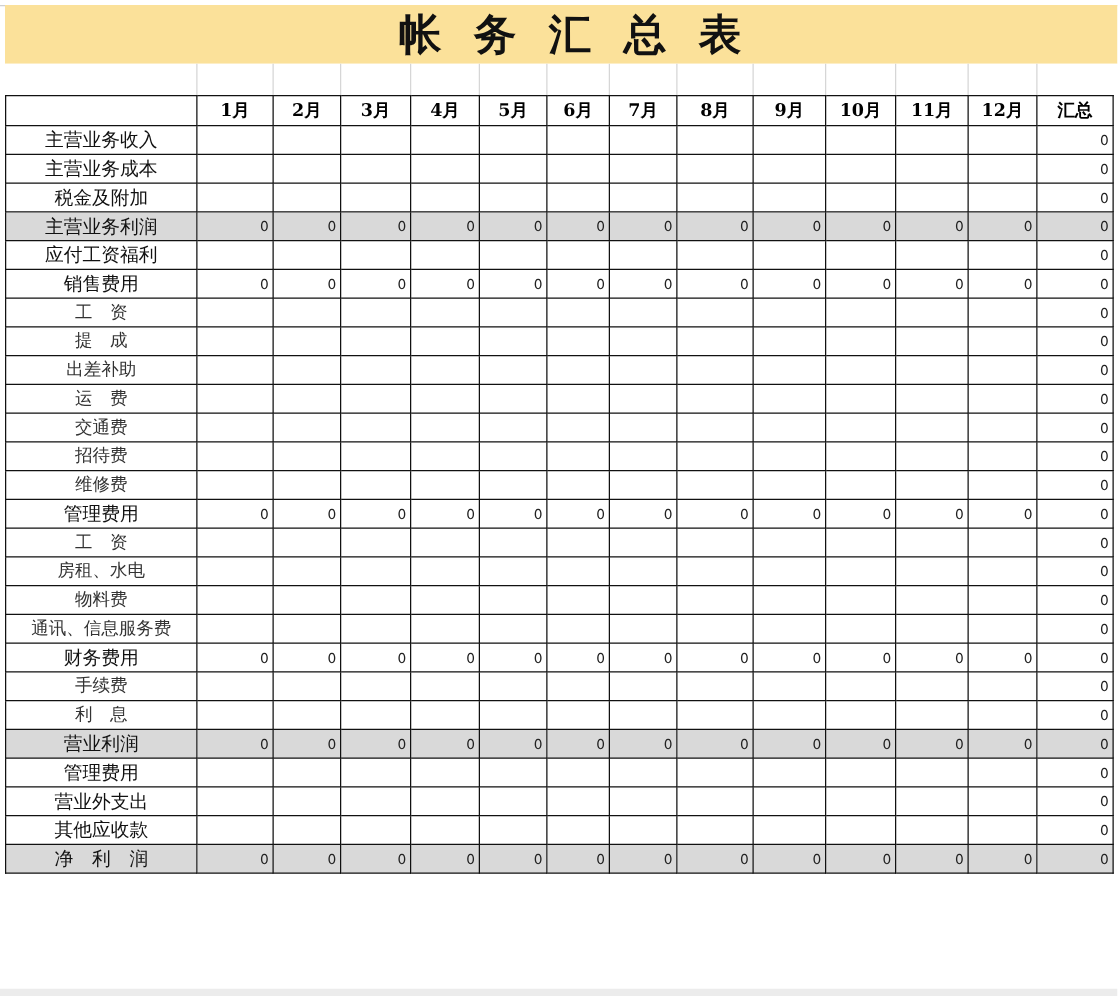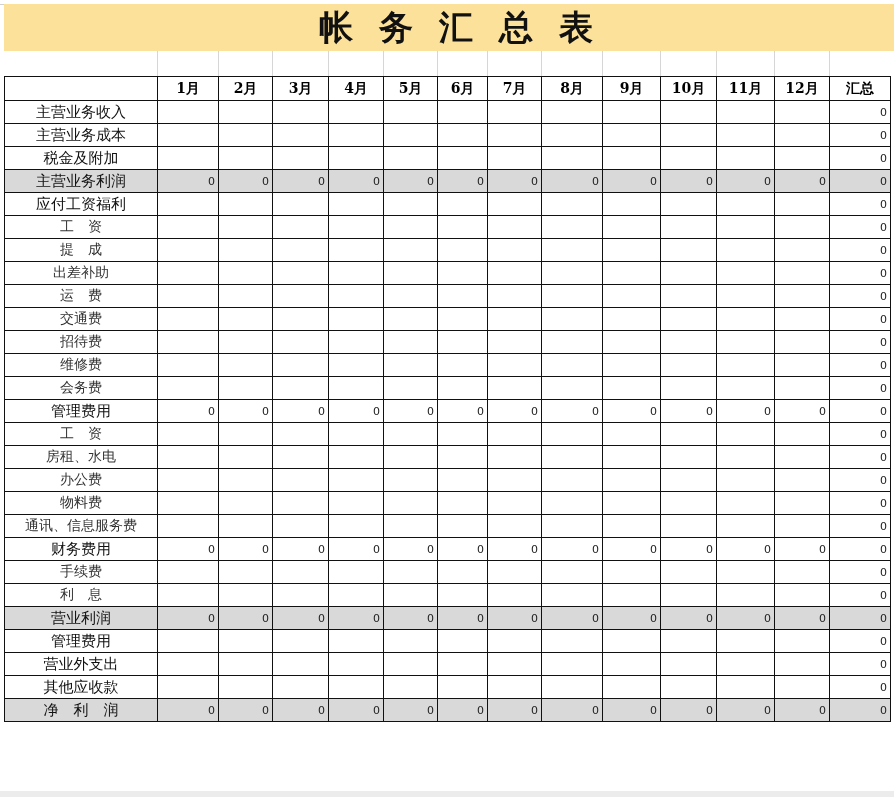--- a/index.html
+++ b/index.html
@@ -151,20 +151,36 @@
         <td class="num"></td>
         <td class="num"></td>
         <td class="num"></td>
         <td class="num"></td>
         <td class="num"></td>
         <td class="num"></td>
         <td class="num"></td>
         <td class="num">0</td>
       </tr>
       <tr>
+        <td class="label">销售费用</td>
+        <td class="num">0</td>
+        <td class="num">0</td>
+        <td class="num">0</td>
+        <td class="num">0</td>
+        <td class="num">0</td>
+        <td class="num">0</td>
+        <td class="num">0</td>
+        <td class="num">0</td>
+        <td class="num">0</td>
+        <td class="num">0</td>
+        <td class="num">0</td>
+        <td class="num">0</td>
+        <td class="num">0</td>
+      </tr>
+      <tr>
         <td class="label sub">工　资</td>
         <td class="num"></td>
         <td class="num"></td>
         <td class="num"></td>
         <td class="num"></td>
         <td class="num"></td>
         <td class="num"></td>
         <td class="num"></td>
         <td class="num"></td>
         <td class="num"></td>
@@ -263,36 +279,20 @@
         <td class="num"></td>
         <td class="num"></td>
         <td class="num"></td>
         <td class="num"></td>
         <td class="num"></td>
         <td class="num"></td>
         <td class="num"></td>
         <td class="num">0</td>
       </tr>
       <tr>
-        <td class="label sub">会务费</td>
-        <td class="num"></td>
-        <td class="num"></td>
-        <td class="num"></td>
-        <td class="num"></td>
-        <td class="num"></td>
-        <td class="num"></td>
-        <td class="num"></td>
-        <td class="num"></td>
-        <td class="num"></td>
-        <td class="num"></td>
-        <td class="num"></td>
-        <td class="num"></td>
-        <td class="num">0</td>
-      </tr>
-      <tr>
         <td class="label">管理费用</td>
         <td class="num">0</td>
         <td class="num">0</td>
         <td class="num">0</td>
         <td class="num">0</td>
         <td class="num">0</td>
         <td class="num">0</td>
         <td class="num">0</td>
         <td class="num">0</td>
         <td class="num">0</td>
@@ -312,36 +312,20 @@
         <td class="num"></td>
         <td class="num"></td>
         <td class="num"></td>
         <td class="num"></td>
         <td class="num"></td>
         <td class="num"></td>
         <td class="num">0</td>
       </tr>
       <tr>
         <td class="label sub">房租、水电</td>
-        <td class="num"></td>
-        <td class="num"></td>
-        <td class="num"></td>
-        <td class="num"></td>
-        <td class="num"></td>
-        <td class="num"></td>
-        <td class="num"></td>
-        <td class="num"></td>
-        <td class="num"></td>
-        <td class="num"></td>
-        <td class="num"></td>
-        <td class="num"></td>
-        <td class="num">0</td>
-      </tr>
-      <tr>
-        <td class="label sub">办公费</td>
         <td class="num"></td>
         <td class="num"></td>
         <td class="num"></td>
         <td class="num"></td>
         <td class="num"></td>
         <td class="num"></td>
         <td class="num"></td>
         <td class="num"></td>
         <td class="num"></td>
         <td class="num"></td>

